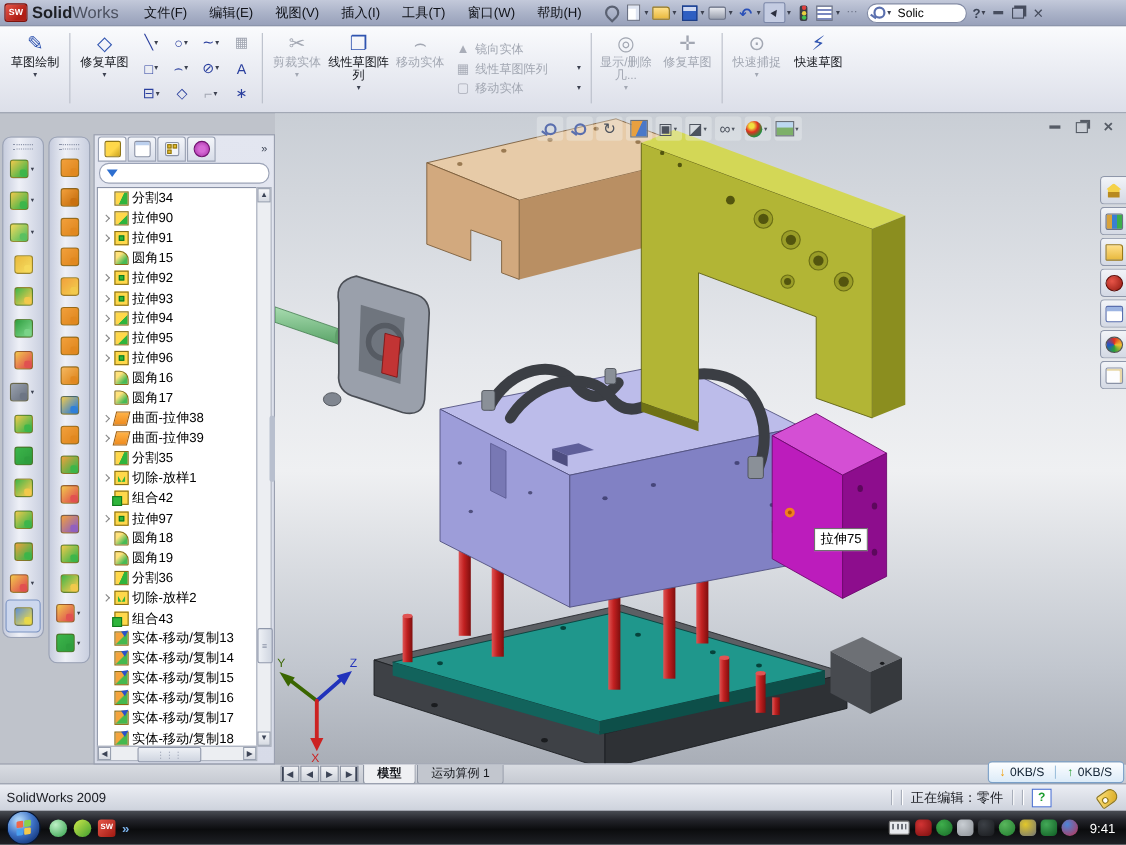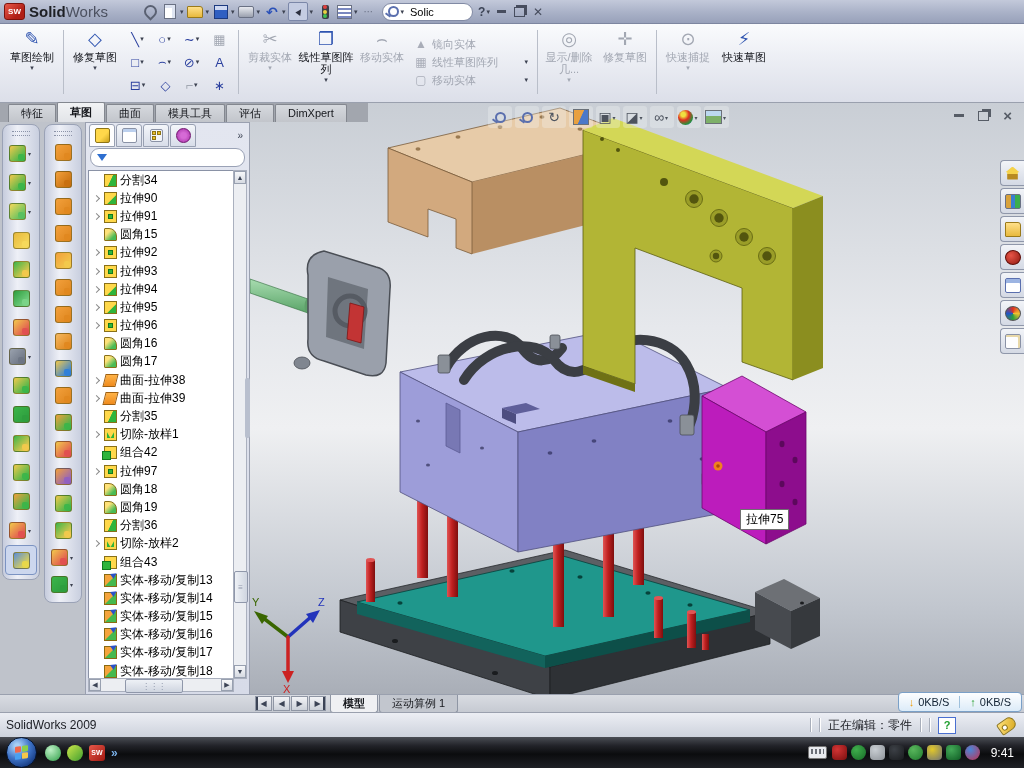--- a/index.html
+++ b/index.html
@@ -5,21 +5,21 @@
   html,body{margin:0;padding:0;background:#444;}
   #app{position:relative;width:1024px;height:768px;overflow:hidden;background:#bfc3cb;
        font-family:"Liberation Sans","DejaVu Sans",sans-serif;font-size:12px;cursor:default;}
   
   #titlebar{position:absolute;left:0;top:0;width:1024px;height:24px;
     background:linear-gradient(180deg,#c3c9da 0%,#a9b1c7 55%,#98a1ba 100%);
     display:flex;align-items:center;border-bottom:1px solid #7d86a0;box-sizing:border-box;}
   .logo-cube{width:19px;height:15px;margin:0 4px 0 4px;border-radius:3px;
     background:linear-gradient(135deg,#e8584a,#b01f16 70%);color:#fff;font-weight:bold;font-size:8px;
     display:flex;align-items:center;justify-content:center;letter-spacing:0;border:1px solid #7d120c;}
-  .brand{font-size:15px;color:#1d1f24;margin-right:24px;white-space:nowrap;}
+  .brand{font-size:15px;color:#1d1f24;margin-right:14px;white-space:nowrap;}
   .brand b{font-weight:bold}.brand i{font-style:normal;color:#4c5160;}
   #menubar{display:flex;gap:2px;}
   .mi{padding:2px 9px;color:#101218;font-size:12px;}
   #qat{display:flex;align-items:center;margin-left:10px;gap:1px;flex:1;}
   .qi{width:18px;height:17px;display:flex;align-items:center;justify-content:center;position:relative;border-radius:2px;}
   .qi.pressed{background:#c4cce2;border:1px solid #7b87a8;}
   .dda{font-size:7px;color:#3c4150;margin:0 2px 0 0;}
   .ic{display:inline-block;}
   .ic-pin{width:9px;height:9px;border:2px solid #5a6172;border-radius:50% 50% 50% 0;transform:rotate(-45deg);}
   .ic-new{width:10px;height:13px;background:#fff;border:1px solid #6a7184;box-shadow:inset -3px 3px 0 #dfe5f2;}
@@ -130,21 +130,21 @@
   .hui{height:22px;min-width:22px;display:flex;align-items:center;justify-content:center;border-radius:3px;
     background:rgba(244,247,250,.30);color:#4d535e;font-size:14px;gap:1px;padding:0 1px;}
   .hui .dda{font-size:6px;color:#4d535e;}
   .hball{width:15px;height:15px;border-radius:50%;background:radial-gradient(circle at 35% 30%,#f0e040 15%,#e03020 40%,#2a8f3a 70%,#2255c8);}
   .hscene{width:15px;height:12px;background:linear-gradient(#bcd8f0 40%,#7db069 42%);border:1px solid #6a7078;}
   .hsection{width:14px;height:14px;background:linear-gradient(115deg,#e8a040 48%,#4a78c8 52%);border:1px solid #6a7078;}
   #vpctrl{position:absolute;right:12px;top:5px;display:flex;gap:14px;align-items:center;z-index:5;color:#565c66;}
   .vpmin{width:10px;height:3px;background:#565c66;}
   .vprest{width:9px;height:8px;border:1.5px solid #565c66;box-shadow:3px -3px 0 -1px #565c66;}
   .vpx{font-size:15px;font-weight:bold;line-height:1;}
-  #tooltip{position:absolute;left:490px;top:406px;background:#fff;border:1px solid #707070;font-size:12px;padding:1px 5px;z-index:6;}
+  #tooltip{position:absolute;left:490px;top:377px;background:#fff;border:1px solid #707070;font-size:12px;padding:1px 5px;z-index:6;}
   
   #taskpane{position:absolute;right:0;top:160px;width:24px;display:flex;flex-direction:column;gap:2px;z-index:25;}
   .tptab{width:23px;height:24px;background:linear-gradient(#f2f4f8,#d4d9e4);border:1px solid #8f97aa;border-right:none;border-radius:4px 0 0 4px;
     display:flex;align-items:center;justify-content:center;}
   .tpg{width:14px;height:13px;border-radius:2px;}
   .tp-home{background:linear-gradient(#f5d24a 55%,#b88a20 56%);clip-path:polygon(50% 0,100% 45%,88% 45%,88% 100%,12% 100%,12% 45%,0 45%);}
   .tp-design-library{background:linear-gradient(90deg,#d8a23c 33%,#3a7fd0 33% 66%,#3cae4c 66%);border:1px solid #6a7184;}
   .tp-file-explorer{background:linear-gradient(#ffe08a,#e8b93e);border:1px solid #9a7a1a;border-radius:1px 3px 1px 1px;}
   .tp-resources{background:radial-gradient(circle at 35% 35%,#e85548,#8f1810);border-radius:50%;border:1px solid #5e0d08;}
   .tp-view-palette{background:#fff;border:1px solid #5a6fae;box-shadow:inset 0 4px 0 #9cb4e2;}
@@ -209,20 +209,29 @@
   #clock{color:#fff;font-size:12px;margin-left:6px;}
 </style>
 </head>
 <body>
 
 <div id="app">
 
   <div id="titlebar">
     <span class="logo-cube">SW</span>
     <span class="brand"><b>Solid</b><i>Works</i></span>
+    <div id="menubar">
+        <div class="mi">文件(F)</div>
+        <div class="mi">编辑(E)</div>
+        <div class="mi">视图(V)</div>
+        <div class="mi">插入(I)</div>
+        <div class="mi">工具(T)</div>
+        <div class="mi">窗口(W)</div>
+        <div class="mi">帮助(H)</div>
+      </div>
     <div id="qat">
       <span class="qi">
           <span class="ic ic-pin"></span>
         </span>
       <span class="qi">
           <span class="ic ic-new"></span>
         </span>
         <span class="dda">▾</span>
       <span class="qi">
           <span class="ic ic-open"></span>
@@ -343,28 +352,20 @@
         <span class="cmdic">⊙</span>
         <span class="cmdlb">快速捕捉</span>
         <span class="cmddd">▾</span>
       </div>
       <div class="cmdbig">
         <span class="cmdic">⚡</span>
         <span class="cmdlb">快速草图</span>
       </div>
     </div>
 
-  <div id="ribbonstrip">
-      <div class="rtab">特征</div>
-      <div class="rtab active">草图</div>
-      <div class="rtab">曲面</div>
-      <div class="rtab">模具工具</div>
-      <div class="rtab">评估</div>
-      <div class="rtab">DimXpert</div>
-    </div>
 
   <div id="ltA" class="ltcol">
       <div class="ltgrip"></div>
       <div class="lti">
         <span class="ltg" style="background: linear-gradient(135deg, rgb(242, 201, 76), rgb(60, 181, 74) 85%); --acc: #3cb54a;"></span>
         <span class="dda">▾</span>
       </div>
       <div class="lti">
         <span class="ltg" style="background: linear-gradient(135deg, rgb(242, 201, 76), rgb(60, 181, 74) 85%); --acc: #3cb54a;"></span>
         <span class="dda">▾</span>

